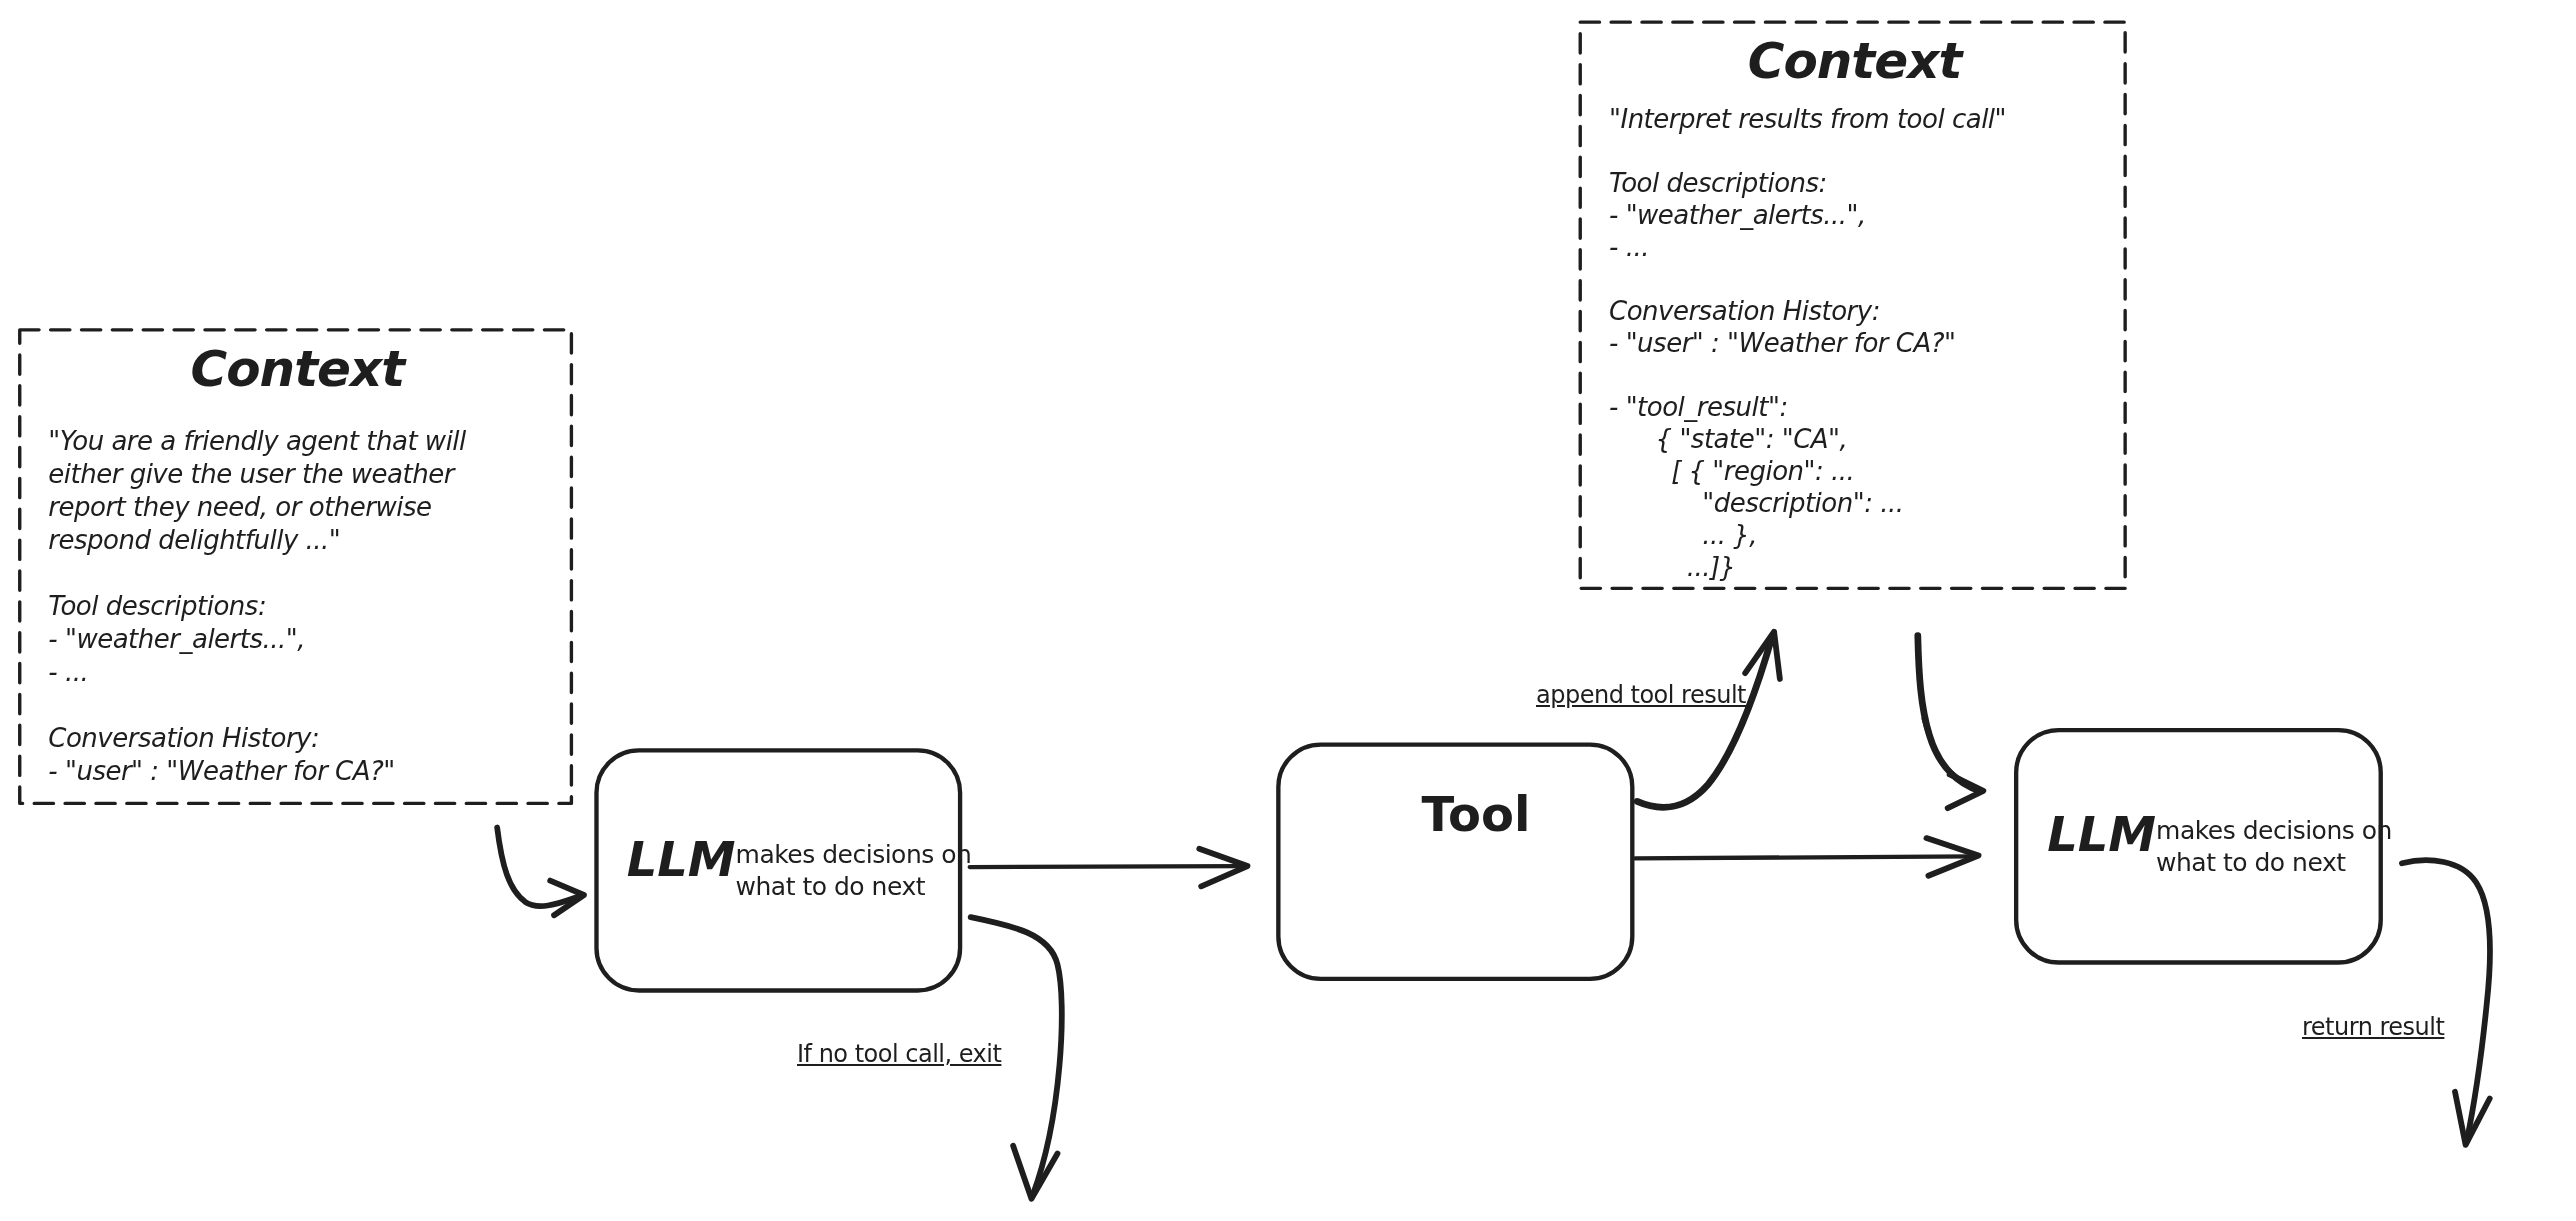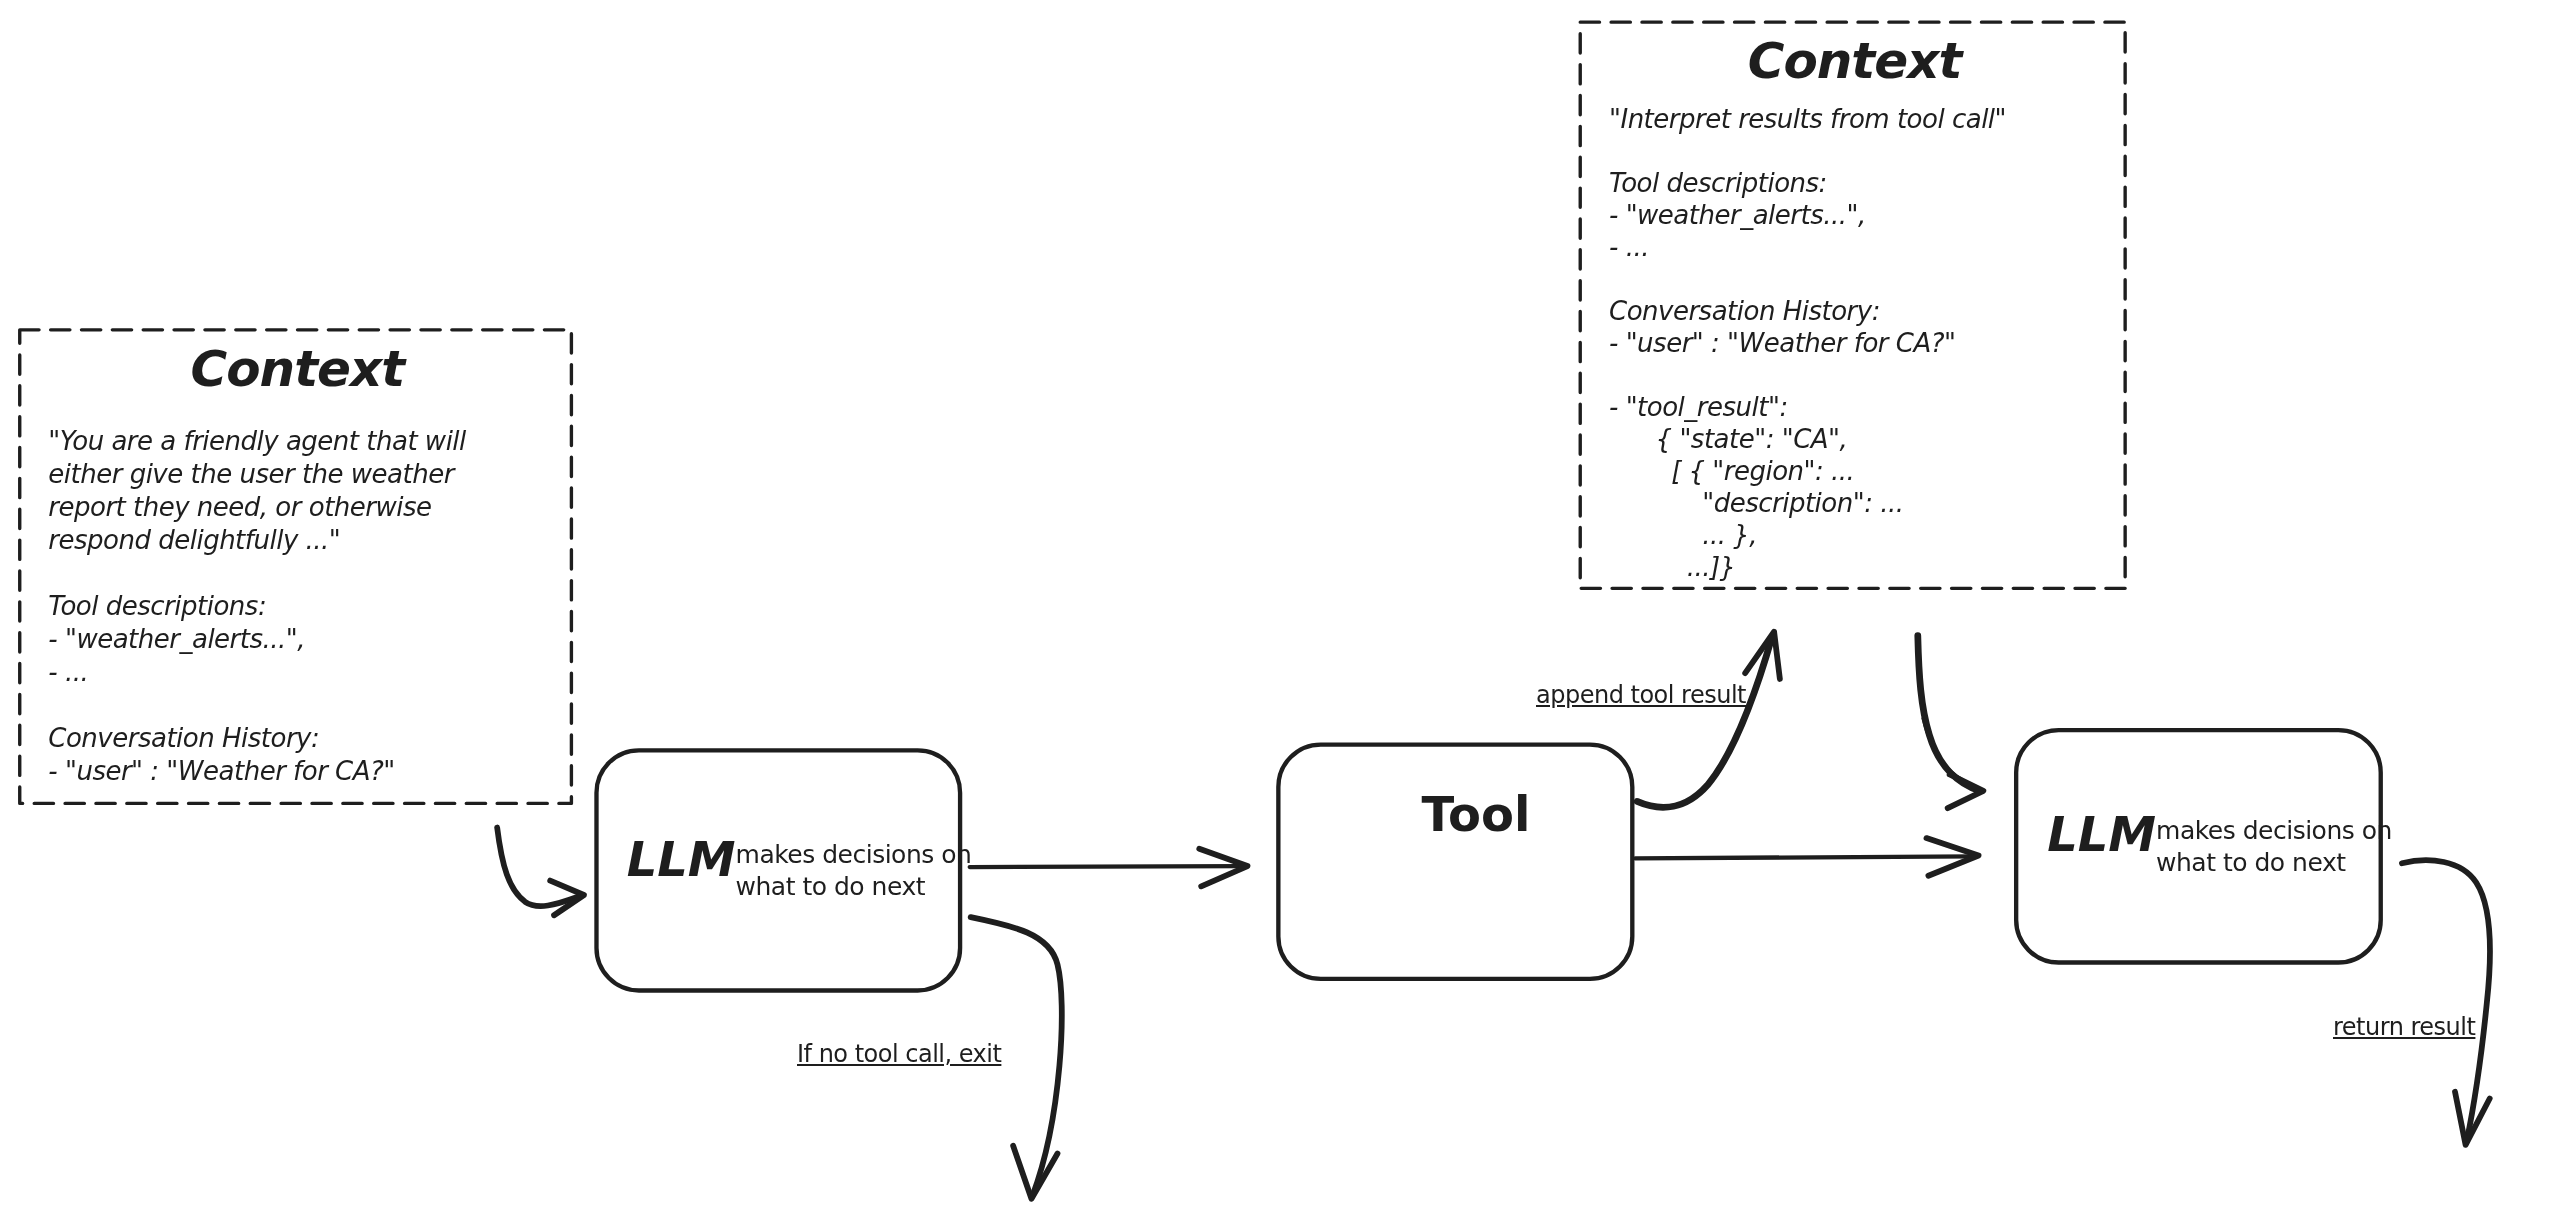--- a/index.html
+++ b/index.html
@@ -173,16 +173,16 @@
   <div class="node" style="left:2016px; top:730px; width:365px; height:233px;">
     <div class="node-title slant">LLM</div>
     <div class="node-sub">makes decisions on
 what to do next</div>
   </div>
 
   <span class="edge-label" style="left:1536px; top:681px;">append tool result</span>
 
   <span class="edge-label" style="left:797px; top:1040px;">If no tool call, exit</span>
 
-  <span class="edge-label" style="left:2302px; top:1013px;margin-left:31px;">return result</span>
+  <span class="edge-label" style="left:2302px; top:1013px;">return result</span>
 
 </div>
 
 
 </body></html>

